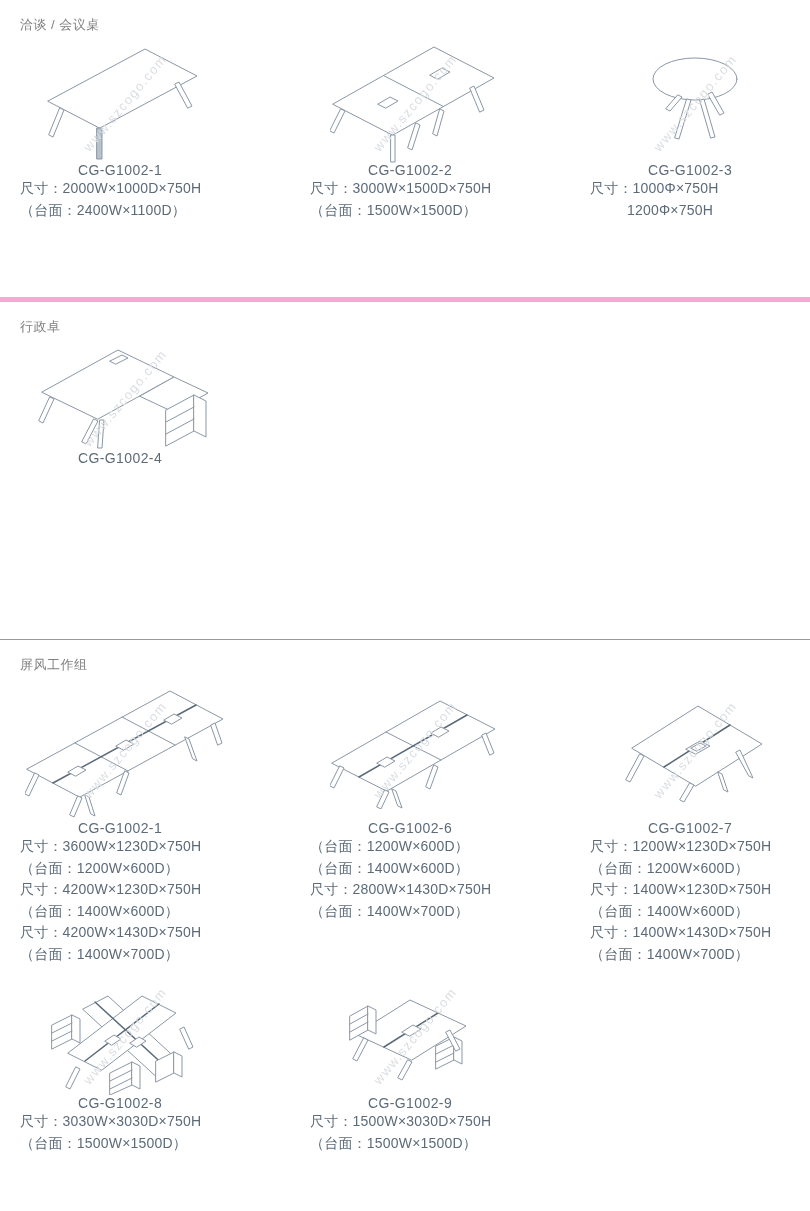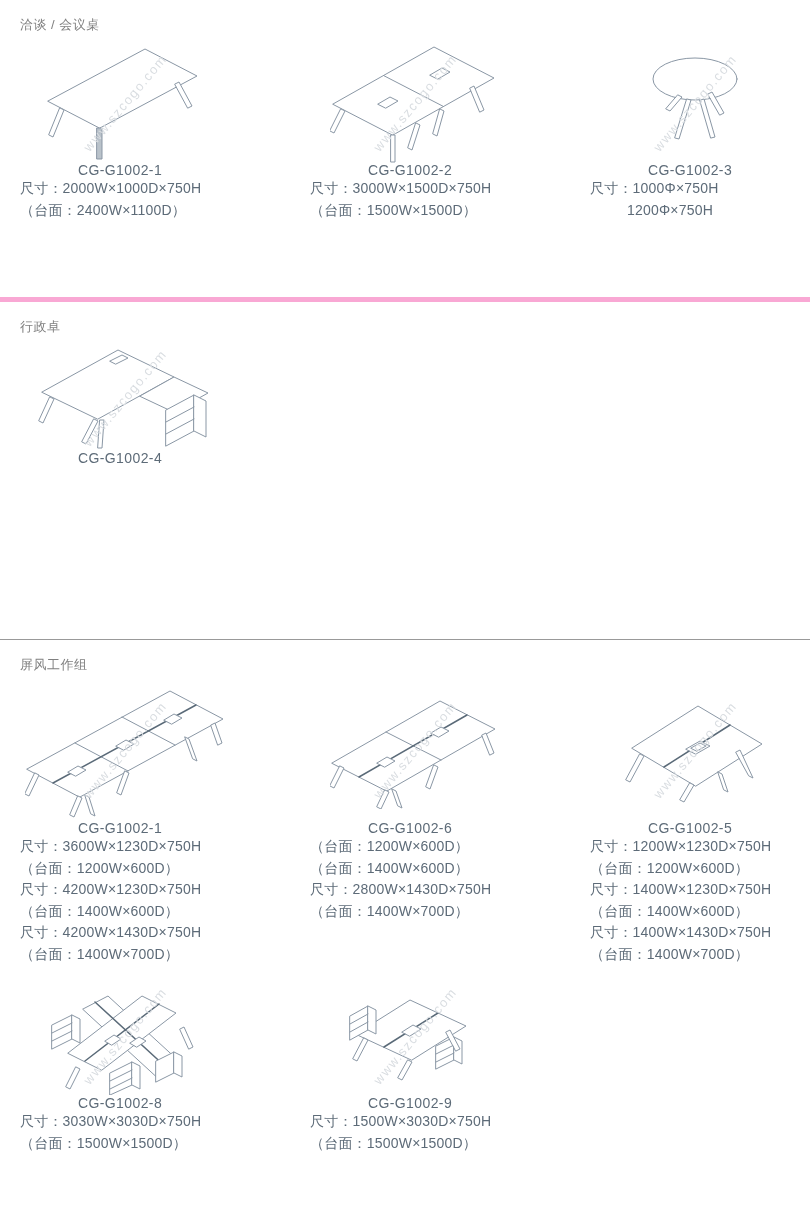--- a/index.html
+++ b/index.html
@@ -224,21 +224,21 @@
               <polygon fill="#fff" points="66,53 80,45 90,50 76,58"></polygon>
               <polygon fill="#fff" points="71,52 80,47 86,50 77,55"></polygon>
               <polygon fill="#fff" points="20,58 24,60 10,86 6,84"></polygon>
               <polygon fill="#fff" points="70,87 74,89 64,106 60,104"></polygon>
               <polygon fill="#fff" points="116,56 120,54 133,82 129,80"></polygon>
               <polygon fill="#fff" points="98,76 102,78 108,96 104,94"></polygon>
             </g>
           </svg>
           <span class="wm">www.szcogo.com</span>
         </div>
-        <div class="code">CG-G1002-5</div>
+        <div class="code">CG-G1002-7</div>
         <div class="specs">
           <div class="spec">尺寸：1200W×1230D×750H</div>
           <div class="spec">（台面：1200W×600D）</div>
           <div class="spec">尺寸：1400W×1230D×750H</div>
           <div class="spec">（台面：1400W×600D）</div>
           <div class="spec">尺寸：1400W×1430D×750H</div>
           <div class="spec">（台面：1400W×700D）</div>
         </div>
       </div>
 

